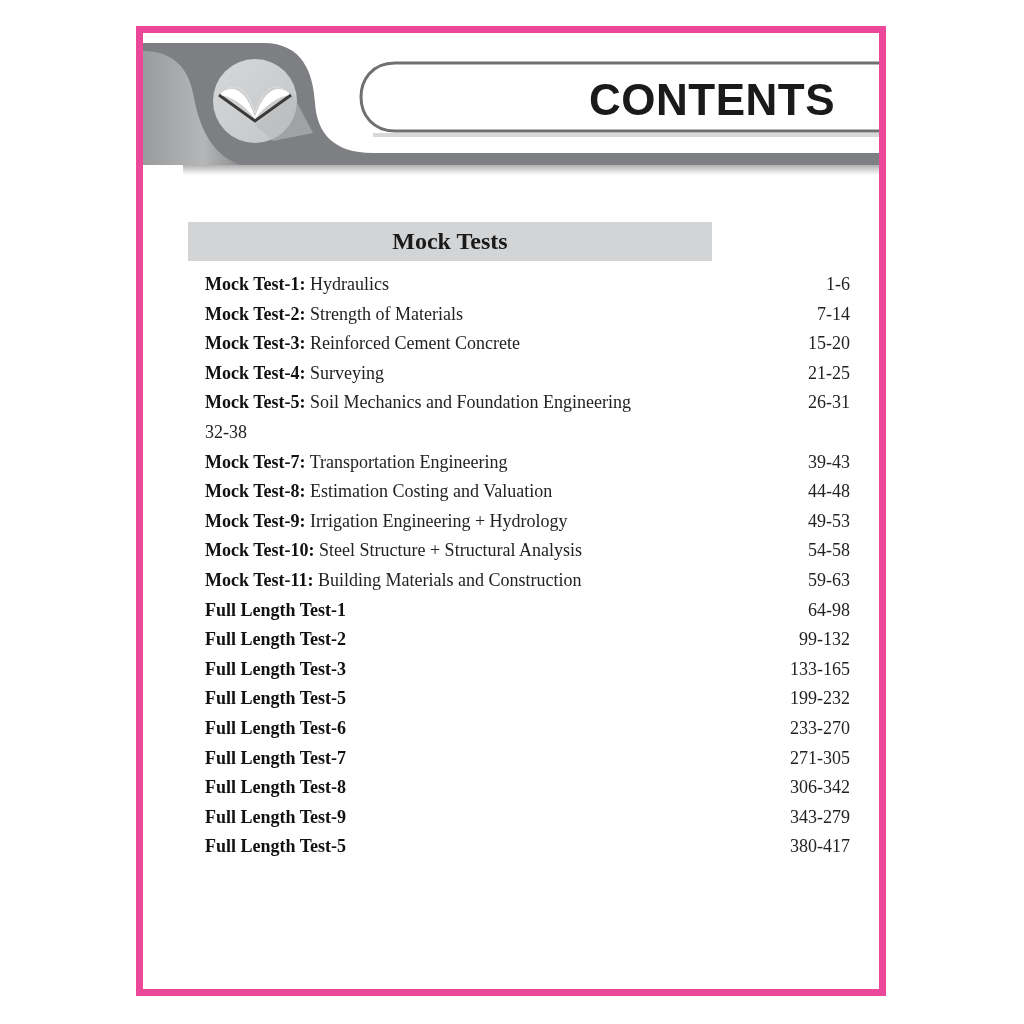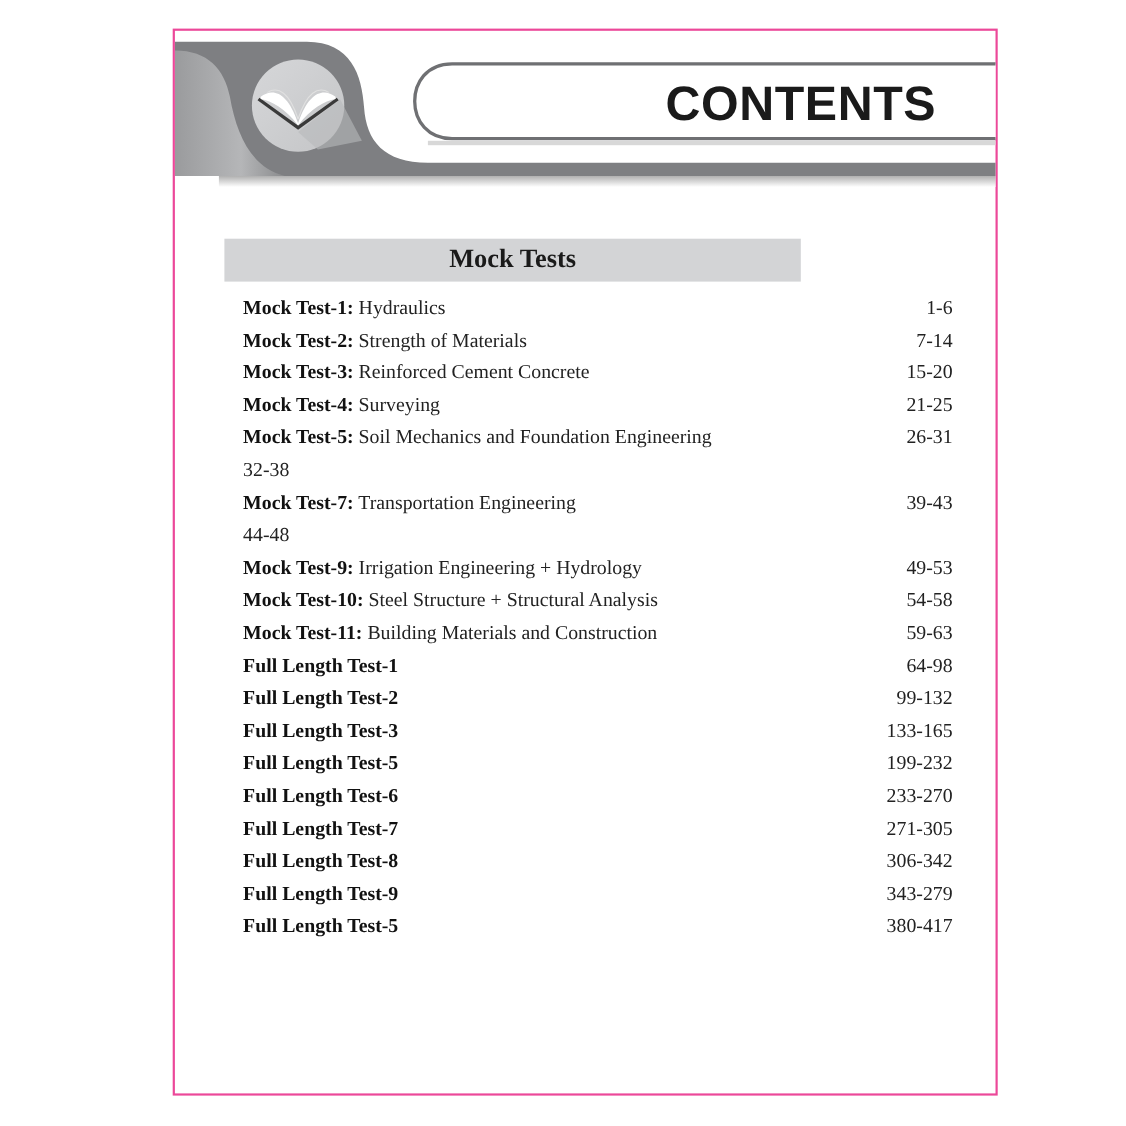--- a/index.html
+++ b/index.html
@@ -1,19 +1,19 @@
 <!DOCTYPE html>
 <html><head>
 <meta charset="utf-8">
 <style>
   html, body { margin: 0; padding: 0; background: #ffffff; }
   body { width: 1024px; height: 1024px; position: relative; overflow: hidden; }
   .page {
     position: absolute; left: 136px; top: 26px; width: 750px; height: 970px;
-    border: 2px solid #ec4899; background: #ffffff; box-sizing: border-box; overflow: hidden; margin-left: 21px;
+    border: 7px solid #ec4899; background: #ffffff; box-sizing: border-box; overflow: hidden;
   }
   .header { position: absolute; left: 0; top: 0; width: 750px; height: 150px; }
   .title-text {
     position: absolute; right: 58px; top: 42px;
     font-family: "Liberation Sans", sans-serif; font-weight: bold; font-size: 44px;
     color: #1a1a1a; letter-spacing: 0.5px;
   }
   .section-bar {
     position: absolute; left: 45px; top: 189px; width: 524px; height: 39px;
     background: #d3d4d6; display: flex; align-items: center; justify-content: center;
@@ -101,20 +101,21 @@
         <span class="toc-pages">26-31</span>
       </div>
     <div class="toc-row">
         <span class="toc-pages">32-38</span>
       </div>
     <div class="toc-row">
         <span class="toc-label"><b>Mock Test-7:</b><span> Transportation Engineering</span></span>
         <span class="toc-pages">39-43</span>
       </div>
     <div class="toc-row">
+        <span class="toc-label"><b>Mock Test-8:</b><span> Estimation Costing and Valuation</span></span>
         <span class="toc-pages">44-48</span>
       </div>
     <div class="toc-row">
         <span class="toc-label"><b>Mock Test-9:</b><span> Irrigation Engineering + Hydrology</span></span>
         <span class="toc-pages">49-53</span>
       </div>
     <div class="toc-row">
         <span class="toc-label"><b>Mock Test-10:</b><span> Steel Structure + Structural Analysis</span></span>
         <span class="toc-pages">54-58</span>
       </div>

